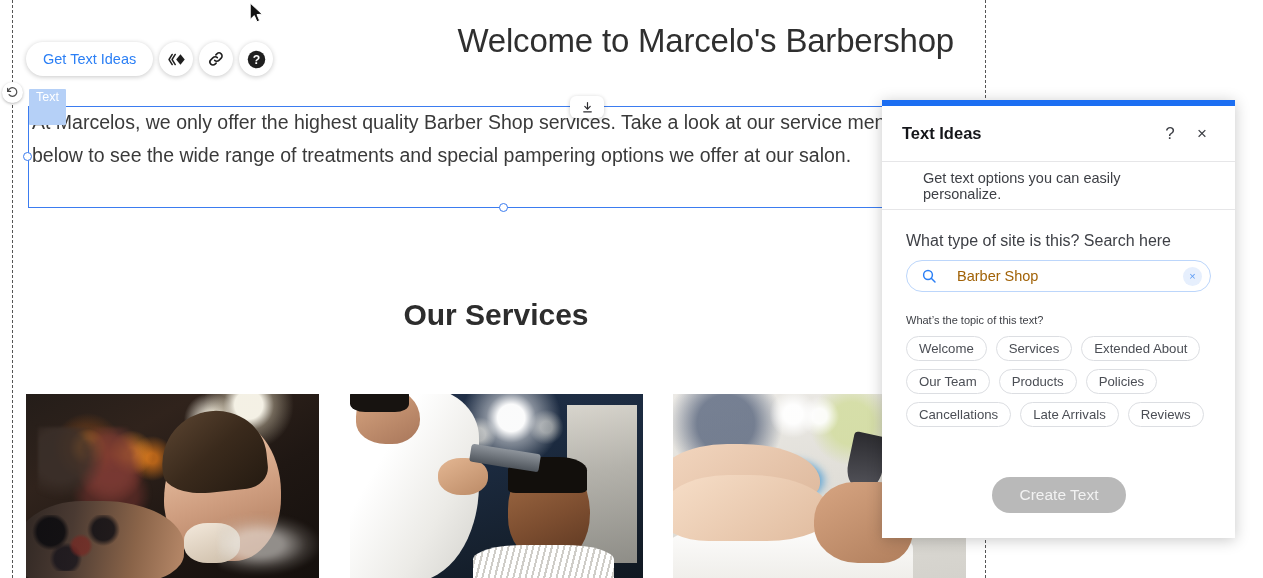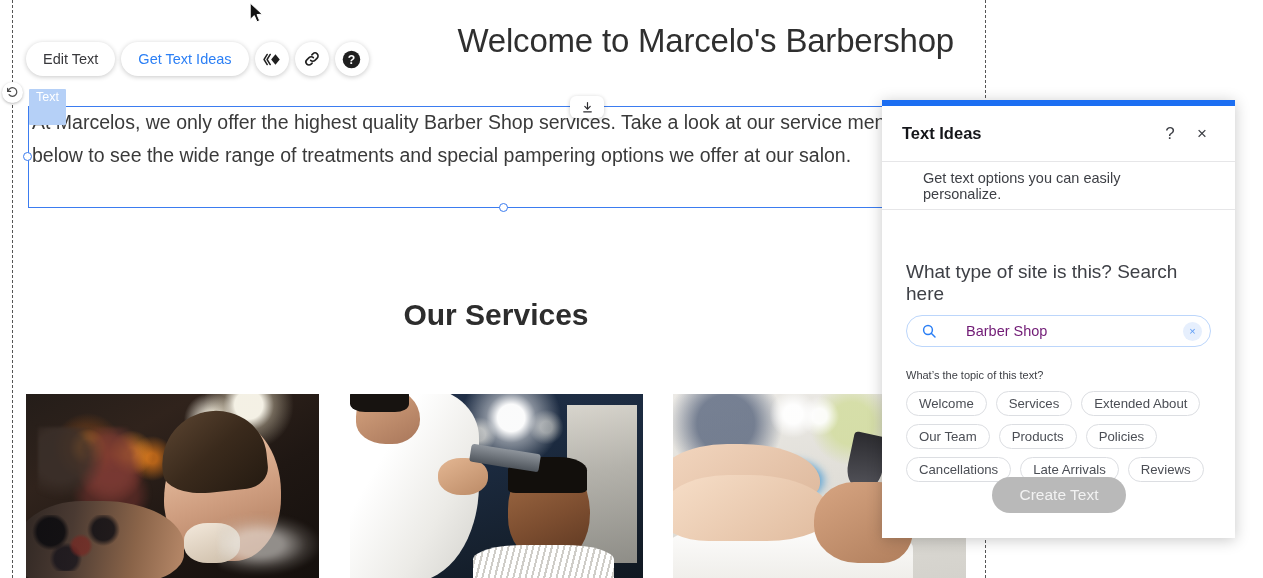--- a/index.html
+++ b/index.html
@@ -265,26 +265,26 @@
     width:26px; height:26px; display:flex; align-items:center; justify-content:center;
     color:#3d3f45; font-size:17px; cursor:pointer; margin-left:6px;
   }
   .panel-sub {
     position:absolute; left:0; top:62px; width:353px; height:48px;
     display:flex; align-items:center; padding:0 41px;
     font-size:14.5px; color:#3f4category; color:#3e4046;
     border-bottom:1px solid #e6e6e8;
   }
   .panel-body { position:absolute; left:0; top:110px; width:353px; padding:22px 24px 0; }
-  .field-label { font-size:19px; color:#3e4046; margin-bottom:10px;margin-top:29px; }
+  .field-label { font-size:16px; color:#3e4046; margin-bottom:10px; }
   .search-box {
     height:32px; border:1px solid #bcd6fb; border-radius:16px;
     display:flex; align-items:center; padding:0 8px 0 14px; background:#fff;
   }
-  .search-val { flex:1; font-size:14.5px; color:#701a75; margin-left:29px; }
+  .search-val { flex:1; font-size:14.5px; color:#a16207; margin-left:20px; }
   .clear-btn {
     width:19px; height:19px; border-radius:50%; background:#e6effd;
     display:flex; align-items:center; justify-content:center;
     color:#5d9cf5; font-size:11px; cursor:pointer;
   }
   .topic-label { font-size:11px; color:#3e4046; margin:22px 0 10px; }
   .chips { display:flex; flex-wrap:wrap; gap:8px 9px; }
   .chip {
     border:1px solid #dcdee2; border-radius:14px; background:#fff;
     padding:0 12px; height:25px; display:flex; align-items:center;
@@ -360,21 +360,20 @@
 
   <div class="dl-pill">
     <svg width="13" height="13" viewBox="0 0 24 24" fill="none" stroke="#2c2c30" stroke-width="2.2" stroke-linecap="round">
       <path d="M12 3v11"></path>
         <path d="M7 10l5 5 5-5"></path>
         <path d="M5 20h14"></path>
     </svg>
   </div>
 
   <div class="toolbar">
-    <div class="tb-pill">Edit Text</div>
     <div class="tb-pill accent">Get Text Ideas</div>
     <div class="tb-circle">
       <svg width="19" height="15" viewBox="0 0 24 18">
         <path d="M6.6 2.6 2.6 9l4 6.4" fill="none" stroke="#222" stroke-width="1.9" stroke-linecap="round" stroke-linejoin="round"></path>
         <path d="M10.4 2.6 6.4 9l4 6.4" fill="none" stroke="#222" stroke-width="1.9" stroke-linecap="round" stroke-linejoin="round"></path>
         <path d="M17 2.4 22.4 9 17 15.6 11.6 9z" fill="#1f1f1f"></path>
       </svg>
     </div>
     <div class="tb-circle">
       <svg width="18" height="18" viewBox="0 0 24 24" fill="none" stroke="#1f1f1f" stroke-width="2.1" stroke-linecap="round">

